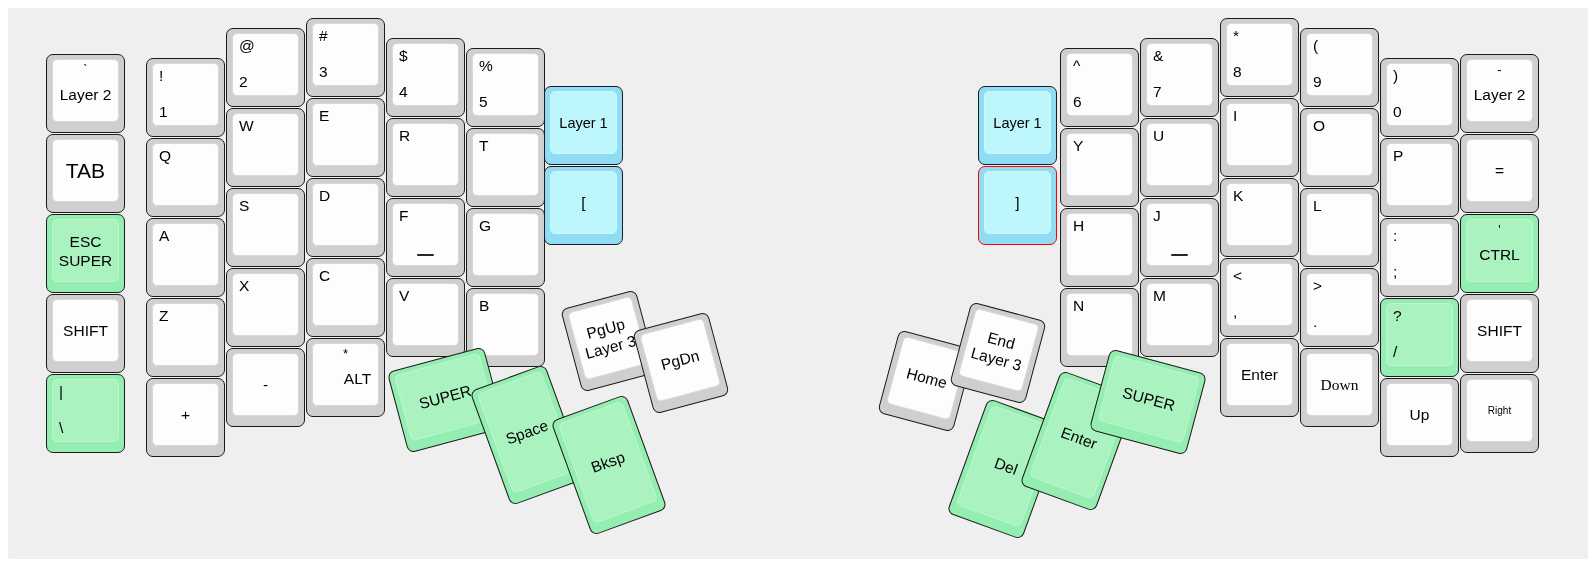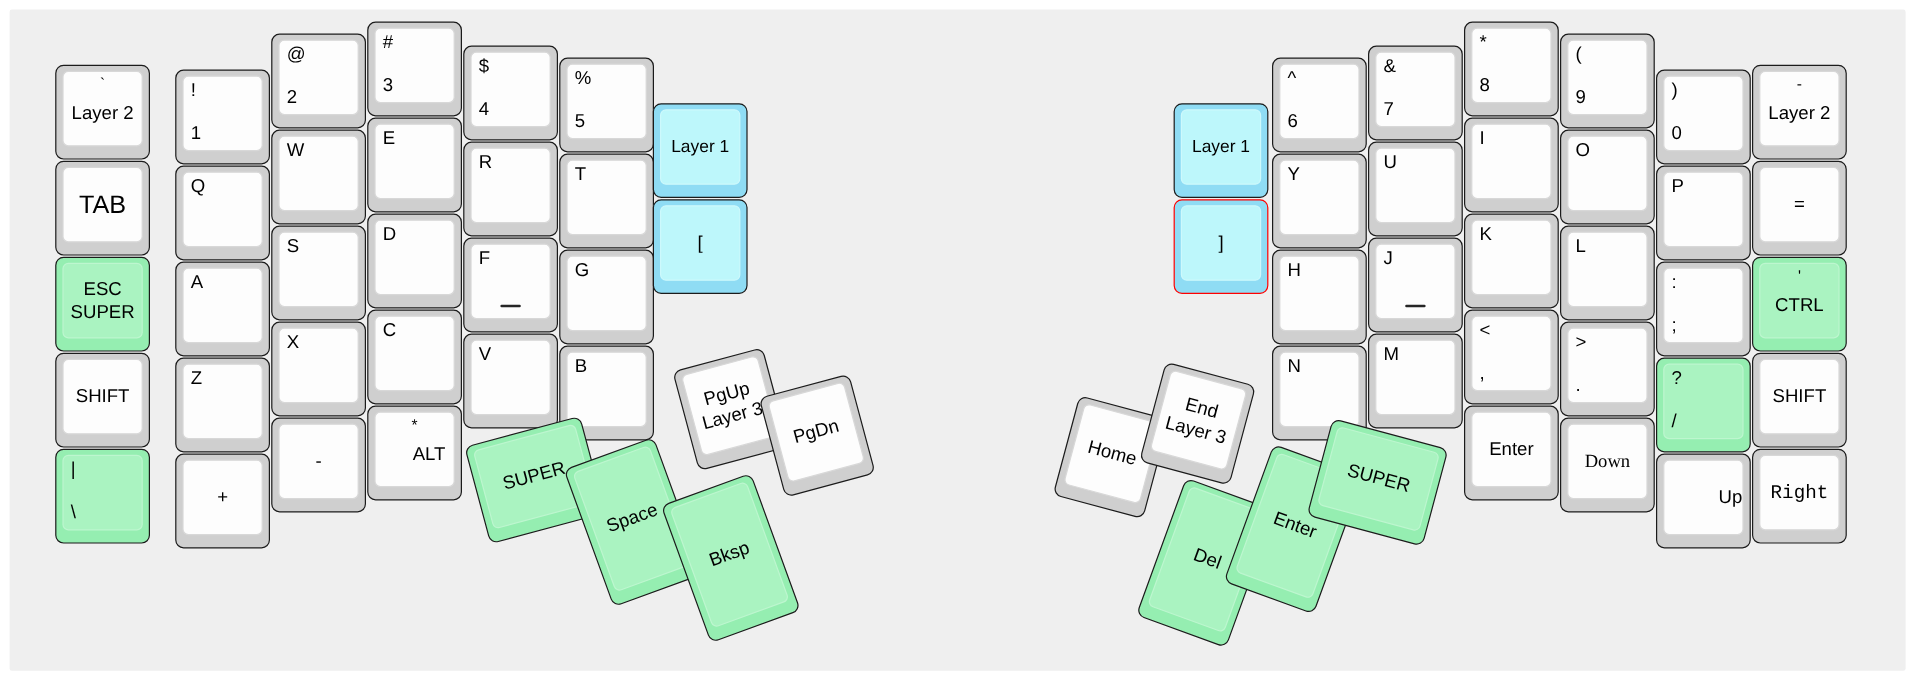--- a/index.html
+++ b/index.html
@@ -391,21 +391,21 @@
           </div>
         </div>
         <div class="key green" style="left: 1372px; top: 290px; width: 79px; height: 79px;">
           <div class="cap">
             <span class="lg tl">?</span>
             <span class="lg bl">/</span>
           </div>
         </div>
         <div class="key" style="left: 1372px; top: 370px; width: 79px; height: 79px;">
           <div class="cap">
-            <span class="lg ctr" style="font-size: 15.5px; text-align: right;">Up</span>
+            <span class="lg ctr" style="font-size: 15.5px;">Up</span>
           </div>
         </div>
         <div class="key" style="left: 1452px; top: 46px; width: 79px; height: 79px;">
           <div class="cap">
             <span class="lg tc" style="font-size: 13px;">-</span>
             <span class="lg ctr" style="top: 58%;">Layer 2</span>
           </div>
         </div>
         <div class="key" style="left: 1452px; top: 126px; width: 79px; height: 79px;">
           <div class="cap">
@@ -418,21 +418,21 @@
             <span class="lg ctr" style="top: 58%;">CTRL</span>
           </div>
         </div>
         <div class="key" style="left: 1452px; top: 286px; width: 79px; height: 79px;">
           <div class="cap">
             <span class="lg ctr" style="font-size: 15.5px;">SHIFT</span>
           </div>
         </div>
         <div class="key" style="left: 1452px; top: 366px; width: 79px; height: 79px;">
           <div class="cap">
-            <span class="lg ctr" style="font-size: 16px; font-family: Liberation Mono, monospace;">Right</span>
+            <span class="lg ctr" style="font-size: 10px;">Right</span>
           </div>
         </div>
         <div class="key" style="left: 879px; top: 330px; width: 78px; height: 86px; transform: rotate(15deg);">
           <div class="cap">
             <span class="lg ctr two" style="font-size: 15.5px;">Home</span>
           </div>
         </div>
         <div class="key" style="left: 951px; top: 302px; width: 78px; height: 86px; transform: rotate(15deg);">
           <div class="cap">
             <span class="lg ctr two" style="font-size: 15.5px;">End

